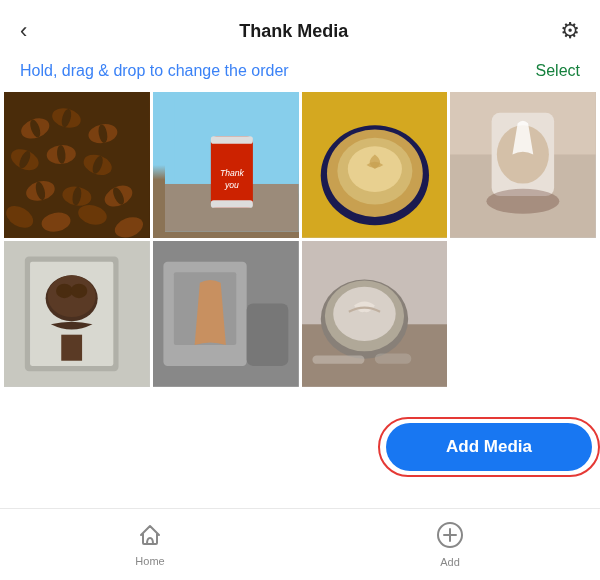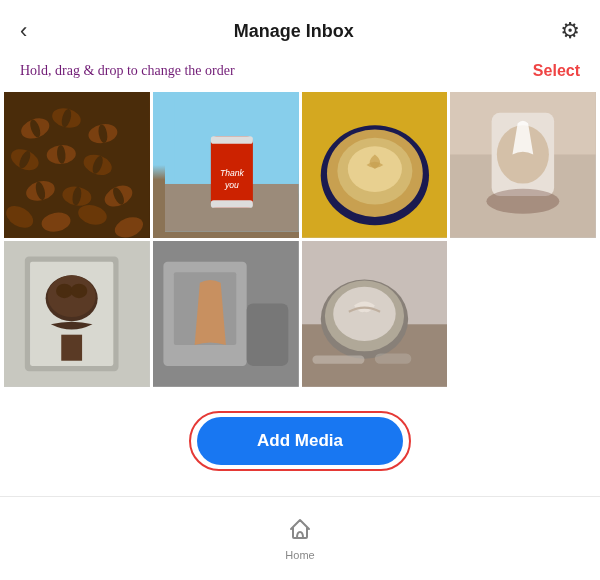--- a/index.html
+++ b/index.html
@@ -40,28 +40,27 @@
 
     
     .subtitle-bar {
       display: flex;
       align-items: center;
       justify-content: space-between;
       padding: 6px 20px 12px;
       background: #fff;
     }
     .subtitle-text {
-      font-size: 14px;
-      color: #701a75;
-      font-family: Liberation Serif, serif;
+      font-size: 16px;
+      color: #3b82f6;
     }
     .select-btn {
       font-size: 16px;
-      font-weight: 700;
-      color: #ef4444;
+      font-weight: 400;
+      color: #15803d;
       cursor: pointer;
       background: none;
       border: none;
       margin-left: 26px;
     }
 
     
     .media-grid {
       display: grid;
       grid-template-columns: repeat(4, 1fr);
@@ -92,21 +91,21 @@
     }
     .media-row2 .media-cell:last-child {
       
     }
 
     
     .add-media-area {
       flex: 1;
       display: flex;
       align-items: center;
-      justify-content: center;
+      justify-content: flex-end;
       position: relative;
     }
     .add-media-outer {
       border: 2px solid #e53935;
       border-radius: 50px;
       padding: 4px 6px;
     }
     .add-media-btn {
       background: #1877f2;
       color: #fff;
@@ -117,21 +116,21 @@
       font-weight: 600;
       cursor: pointer;
     }
 
     
     .bottom-nav {
       display: flex;
       align-items: stretch;
       border-top: 1px solid #e8e8e8;
       background: #fff;
-      height: 84px;
+      height: 72px;
     }
     .nav-item {
       flex: 1;
       display: flex;
       flex-direction: column;
       align-items: center;
       justify-content: center;
       gap: 4px;
       cursor: pointer;
     }
@@ -154,21 +153,21 @@
 
     
     .img-coffee-beans { background: linear-gradient(135deg, #4a2c0a 0%, #7a4010 30%, #5a3008 60%, #3d1f05 100%); }
     .img-can { background: linear-gradient(180deg, #87CEEB 0%, #87CEEB 50%, #8B7355 60%, #8B7355 100%); padding-left: 12px; }
   </style>
 </head>
 <body>
 
 <div class="header">
   <span class="header-back">‹</span>
-  <span class="header-title">Manage Inbox</span>
+  <span class="header-title">Thank Media</span>
   <span class="header-gear">⚙</span>
 </div>
 
 <div class="subtitle-bar">
   <span class="subtitle-text">Hold, drag &amp; drop to change the order</span>
   <button class="select-btn">Select</button>
 </div>
 
 <div class="media-grid">
   <div class="media-cell img-coffee-beans">
@@ -283,16 +282,25 @@
   <div class="nav-item">
     <span class="nav-icon">
       <svg width="24" height="24" viewBox="0 0 24 24" fill="none" xmlns="http://www.w3.org/2000/svg">
         <path d="M3 12L5 10M5 10L12 3L19 10M5 10V20C5 20.552 5.448 21 6 21H9M19 10L21 12M19 10V20C19 20.552 18.552 21 18 21H15M9 21C9 21 9 15 12 15C15 15 15 21 15 21M9 21H15" stroke="#888" stroke-width="2" stroke-linecap="round" stroke-linejoin="round"></path>
       </svg>
     </span>
     <span class="nav-label">Home</span>
   </div>
 
 
+  <div class="nav-item">
+    <span class="nav-icon">
+      <svg width="26" height="26" viewBox="0 0 26 26" fill="none" xmlns="http://www.w3.org/2000/svg">
+        <circle cx="13" cy="13" r="12" stroke="#888" stroke-width="2"></circle>
+        <path d="M13 7V19M7 13H19" stroke="#888" stroke-width="2" stroke-linecap="round"></path>
+      </svg>
+    </span>
+    <span class="nav-label">Add</span>
+  </div>
 
 
 
 </div>
 
 </body></html>

